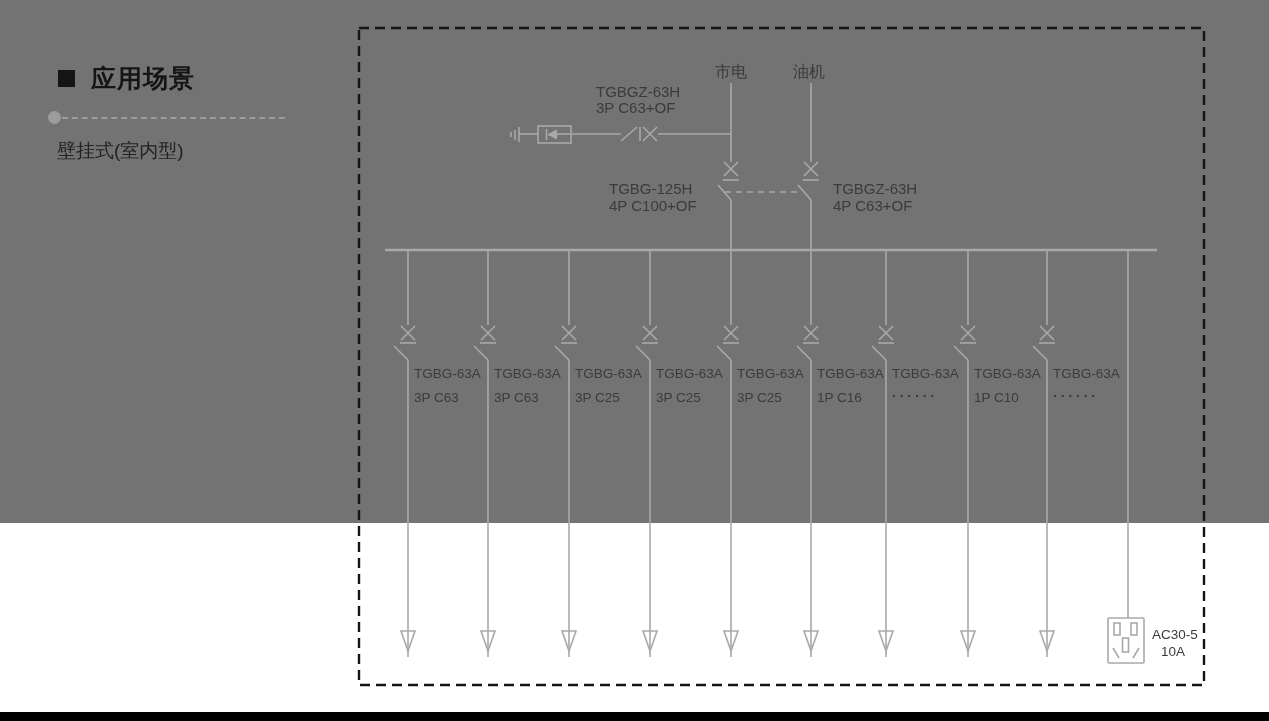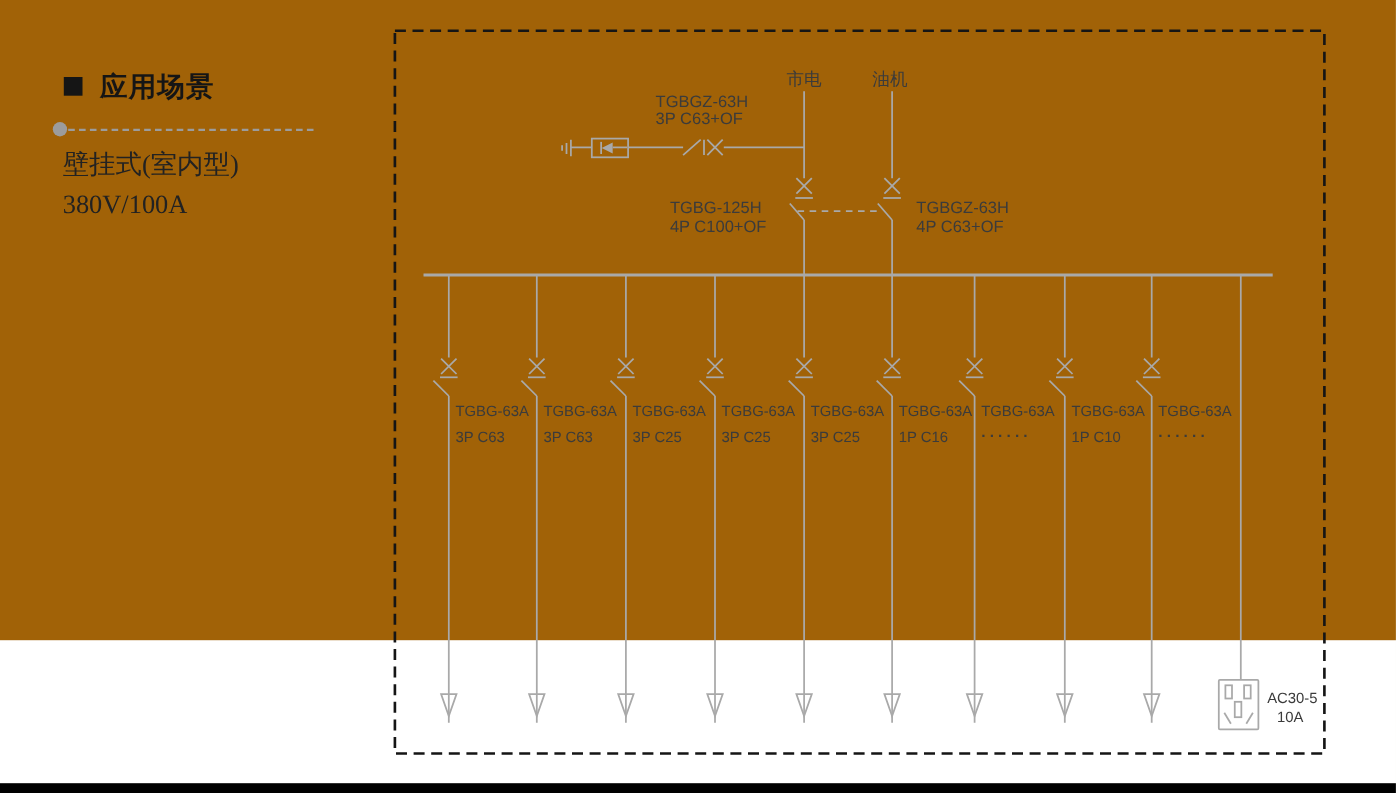--- a/index.html
+++ b/index.html
@@ -1,28 +1,28 @@
 <!DOCTYPE html>
 <html><head>
 <meta charset="utf-8">
 <style>
   * { margin:0; padding:0; box-sizing:border-box; }
   html,body { width:1269px; height:721px; background:#ffffff; overflow:hidden;
               font-family:"Liberation Sans", sans-serif; }
-  .stage { position:relative; width:1269px; height:582px; background:#a16207; }
+  .stage { position:relative; width:1269px; height:523px; background:#737373; }
 
   
   .panel { position:absolute; left:48px; top:62px; width:290px; }
   .panel-header { display:flex; align-items:center; gap:16px; padding-left:10px; }
   .sq { width:17px; height:17px; background:#151515; display:inline-block; flex:0 0 auto; }
   .panel-title { font-size:25px; font-weight:bold; color:#151515; letter-spacing:1px; }
   .sep { display:flex; align-items:center; margin-top:16px; height:13px; }
   .sep .dot { width:13px; height:13px; border-radius:50%; background:#9c9c9c; flex:0 0 auto; }
   .sep .dashes { width:223px; height:0; border-top:2px dashed #9c9c9c; margin-left:1px; }
-  .item { font-size:24px; color:#222; line-height:21px; margin-top:16px; padding-left:9px;font-family:Liberation Serif, serif; }
+  .item { font-size:19px; color:#222; line-height:21px; margin-top:16px; padding-left:9px; }
   .item:first-of-type { margin-top:13px; }
 
   
   svg.diagram { position:absolute; left:0; top:0; }
   .ln  { stroke:#a9a9a9; stroke-width:1.6; fill:none; stroke-linecap:butt; }
   .bus { stroke:#a9a9a9; stroke-width:2.7; fill:none; }
   .dsh { stroke-dasharray:6 5; }
   .border-rect { stroke:#151515; stroke-width:2.4; stroke-dasharray:10 6; fill:none; }
   .fillgray { fill:#a9a9a9; stroke:none; }
   text { fill:#3b3b3b; }
@@ -42,21 +42,20 @@
   <div class="panel">
     <div class="panel-header">
       <span class="sq"></span>
       <span class="panel-title">应用场景</span>
     </div>
     <div class="sep">
       <span class="dot"></span>
       <span class="dashes"></span>
     </div>
     <div class="item">壁挂式(室内型)</div>
-    <div class="item">380V/100A</div>
   </div>
 
   <svg class="diagram" width="1269" height="721" viewBox="0 0 1269 721">
 
     <rect class="border-rect" x="359" y="28" width="845" height="657"></rect>
 
     <text class="t16" text-anchor="middle" x="731" y="77">市电</text>
     <text class="t16" text-anchor="middle" x="809" y="77">油机</text>
 
     <line class="ln" x1="731" y1="83" x2="731" y2="162"></line>

